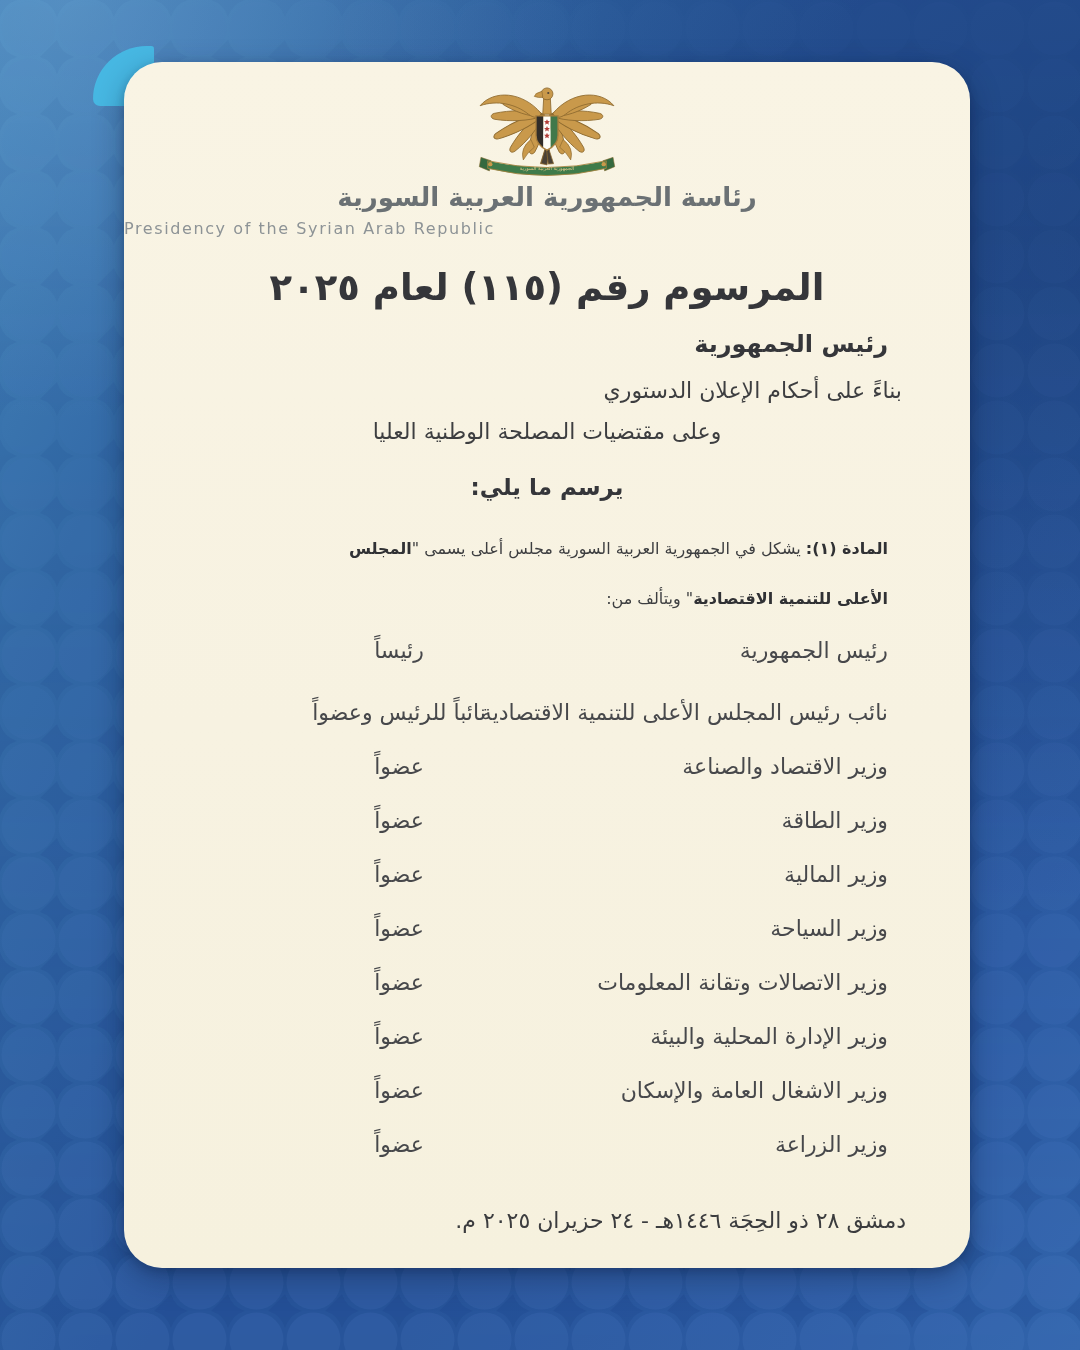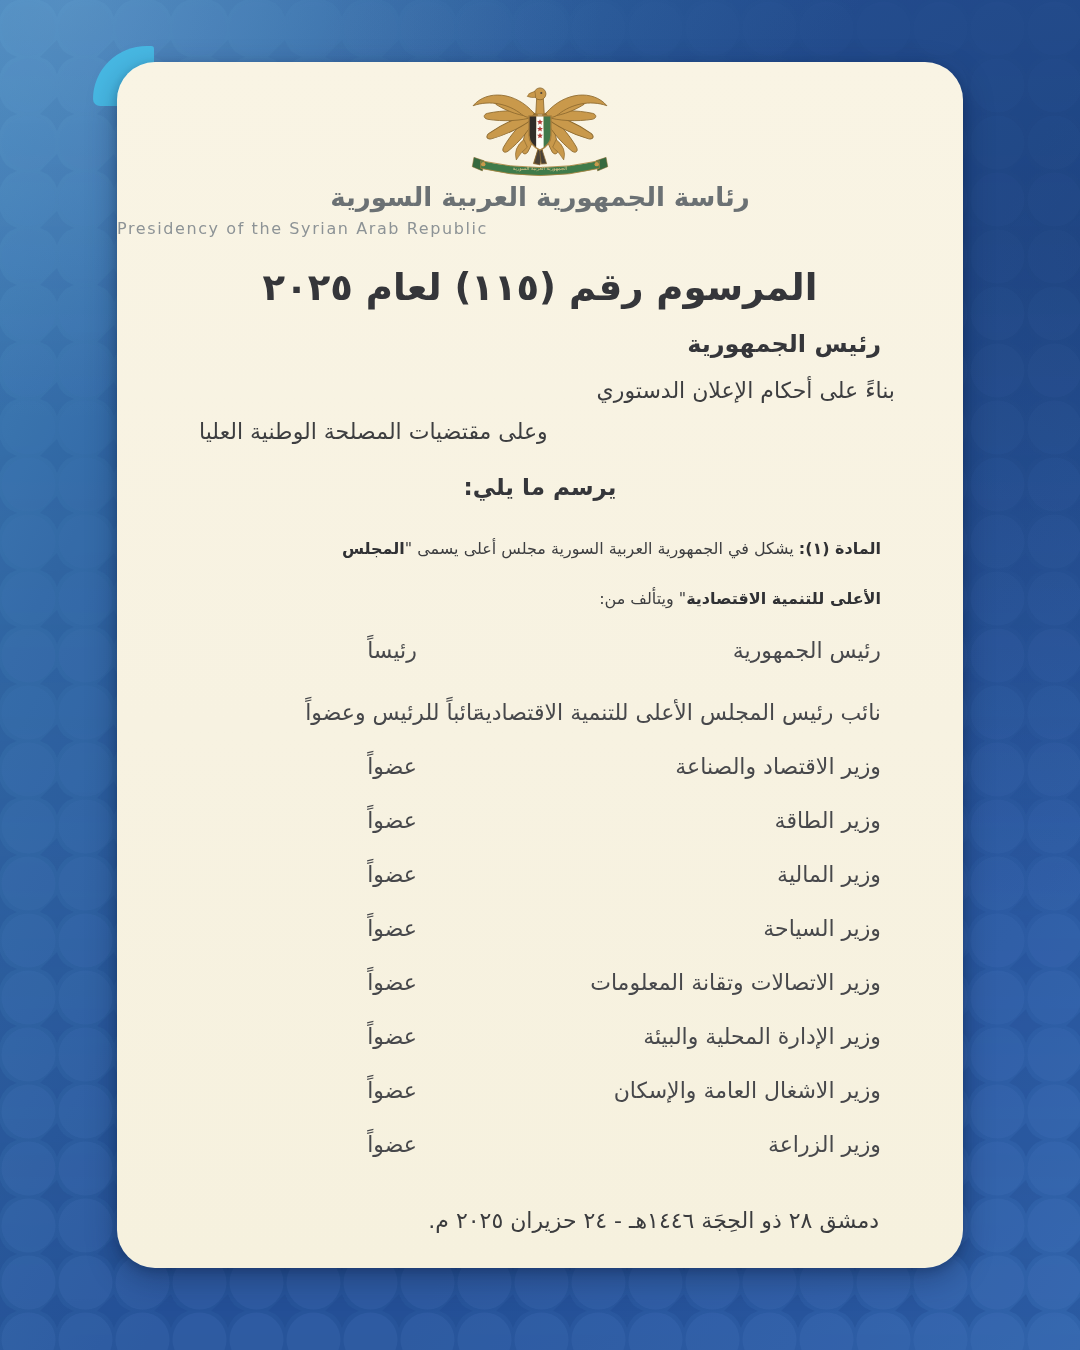--- a/index.html
+++ b/index.html
@@ -10,45 +10,45 @@
       radial-gradient(900px 700px at 6% 0%, rgba(140,190,230,0.30), rgba(140,190,230,0) 60%),
       radial-gradient(1400px 1100px at 105% 18%, rgba(8,25,60,0.28), rgba(8,25,60,0) 62%),
       linear-gradient(118deg,#4383b9 0%,#336aa6 20%,#27549a 48%,#27549a 62%,#2c5ba3 84%,#3164ab 100%);
   }
   .bg-pattern{position:absolute;inset:0;z-index:0;}
   .accent-quarter{
     position:absolute;left:93px;top:46px;width:61px;height:60px;z-index:1;
     border-top-left-radius:100%;border-bottom-left-radius:8px;border-top-right-radius:3px;
   }
   .paper{
-    position:absolute;left:117px;top:62px;width:846px;height:1206px;z-index:2;
+    position:absolute;left:124px;top:62px;width:846px;height:1206px;z-index:2;
     border-radius:38px;
     background:linear-gradient(180deg,#f9f4e4 0%,#f7f2e1 55%,#f6f1de 100%);
     box-shadow:0 10px 30px rgba(8,22,55,0.35),0 3px 8px rgba(8,22,55,0.22);
   }
   .paper > div{position:absolute;left:0;width:100%;box-sizing:border-box;}
   .emblem-wrap{top:20px;display:flex;justify-content:center;}
   .org-ar{top:120px;text-align:center;font-size:26px;font-weight:bold;color:#6b7174;}
   .org-en{top:157px;font-size:16px;letter-spacing:1.6px;color:#8d9396;}
   .decree-title{top:204px;text-align:center;font-size:37px;font-weight:bold;color:#35363a;}
   .rtl{direction:rtl;unicode-bidi:embed;}
   .issuer{top:268px;padding:0 82px;font-size:24px;font-weight:bold;color:#35363a;text-align:right;}
   .pre-line1{top:316px;padding:0 68px;font-size:22px;color:#3d3e40;text-align:right;}
-  .pre-line2{top:357px;padding:0 82px;font-size:22px;color:#3d3e40;text-align:left;}
+  .pre-line2{top:357px;padding:0 82px;font-size:22px;color:#3d3e40;text-align:center;}
   .decree-intro{top:412px;text-align:center;font-size:23px;font-weight:bold;color:#35363a;}
   .article{top:462px;padding:0 82px 0 30px;font-size:16px;color:#3d3e40;text-align:right;line-height:50px;}
   .article .b{font-weight:bold;color:#303134;}
   .article .ln{white-space:nowrap;}
   .members{top:561px;padding:0;}
   .member-row{position:relative;height:54px;display:flex;align-items:center;direction:rtl;
     padding-right:82px;font-size:22px;color:#47484b;}
   .member-row.first{margin-bottom:8px;}
   .member-pos{text-align:right;}
   .member-role{position:absolute;left:155px;width:240px;text-align:center;direction:rtl;}
-  .dateline{top:1146px;padding:0 84px;font-size:22px;color:#3b3c3e;text-align:right;}
+  .dateline{top:1146px;padding:0 84px;font-size:22px;color:#3b3c3e;text-align:right;margin-left:20px;}
 </style>
 </head>
 <body>
 
 <svg class="bg-pattern" width="1080" height="1350" viewBox="0 0 1080 1350">
   <defs>
     <path id="star4" d="M0,-17 Q4,-4 17,0 Q4,4 0,17 Q-4,4 -17,0 Z"></path>
     <pattern id="tile" width="57" height="57" patternUnits="userSpaceOnUse">
       <circle cx="28.5" cy="28.5" r="27" fill="#5585cc" opacity="0.16"></circle>
       <g fill="#1b448b" opacity="0.30">

